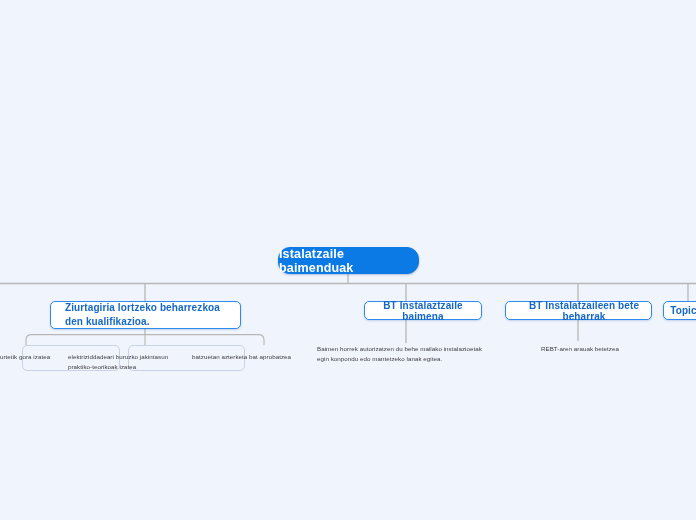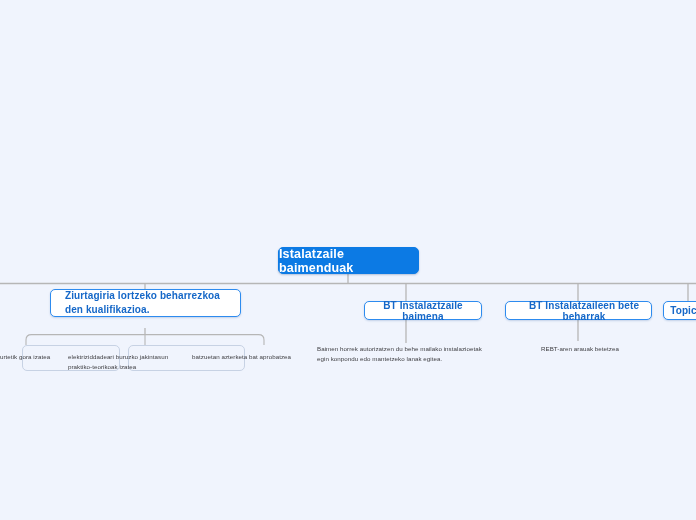--- a/index.html
+++ b/index.html
@@ -31,21 +31,21 @@
   }
   
   .node {
     position: absolute;
     box-sizing: border-box;
     white-space: pre-line;
   }
   .root-node {
     background: #0c7ae4;
     border: 1px solid #0c7ae4;
-    border-radius: 5px;
+    border-radius: 12px;
     color: #ffffff;
     font-size: 12.5px;
     font-weight: bold;
     letter-spacing: .15px;
     display: flex;
     align-items: center;
     justify-content: center;
     box-shadow: 0 1px 2px rgba(20,60,120,.28);
   }
   .topic-node {
@@ -112,21 +112,21 @@
     </g>
   </svg>
 
   <div class="ghost-box" style="left:22px; top:345px; width:98px; height:26px;"></div>
   <div class="ghost-box" style="left:128px; top:345px; width:117px; height:26px;"></div>
 
   <div class="node root-node" style="left:278px; top:247px; width:141px; height:27px;">
     <span>Istalatzaile baimenduak</span>
   </div>
 
-  <div class="node topic-node lefted" style="left:50px; top:289px; width:191px; height:28px;padding-left:14px;">
+  <div class="node topic-node lefted" style="left:50px; top:301px; width:191px; height:28px;padding-left:14px;">
     <span>Ziurtagiria lortzeko beharrezkoa den kualifikazioa.</span>
   </div>
 
   <div class="node topic-node centered" style="left:364px; top:301px; width:118px; height:19px;">
     <span>BT Instalaztzaile baimena</span>
   </div>
 
   <div class="node topic-node centered" style="left:505px; top:301px; width:147px; height:19px;padding-left:11px;">
     <span>BT Instalatzaileen bete beharrak</span>
   </div>

